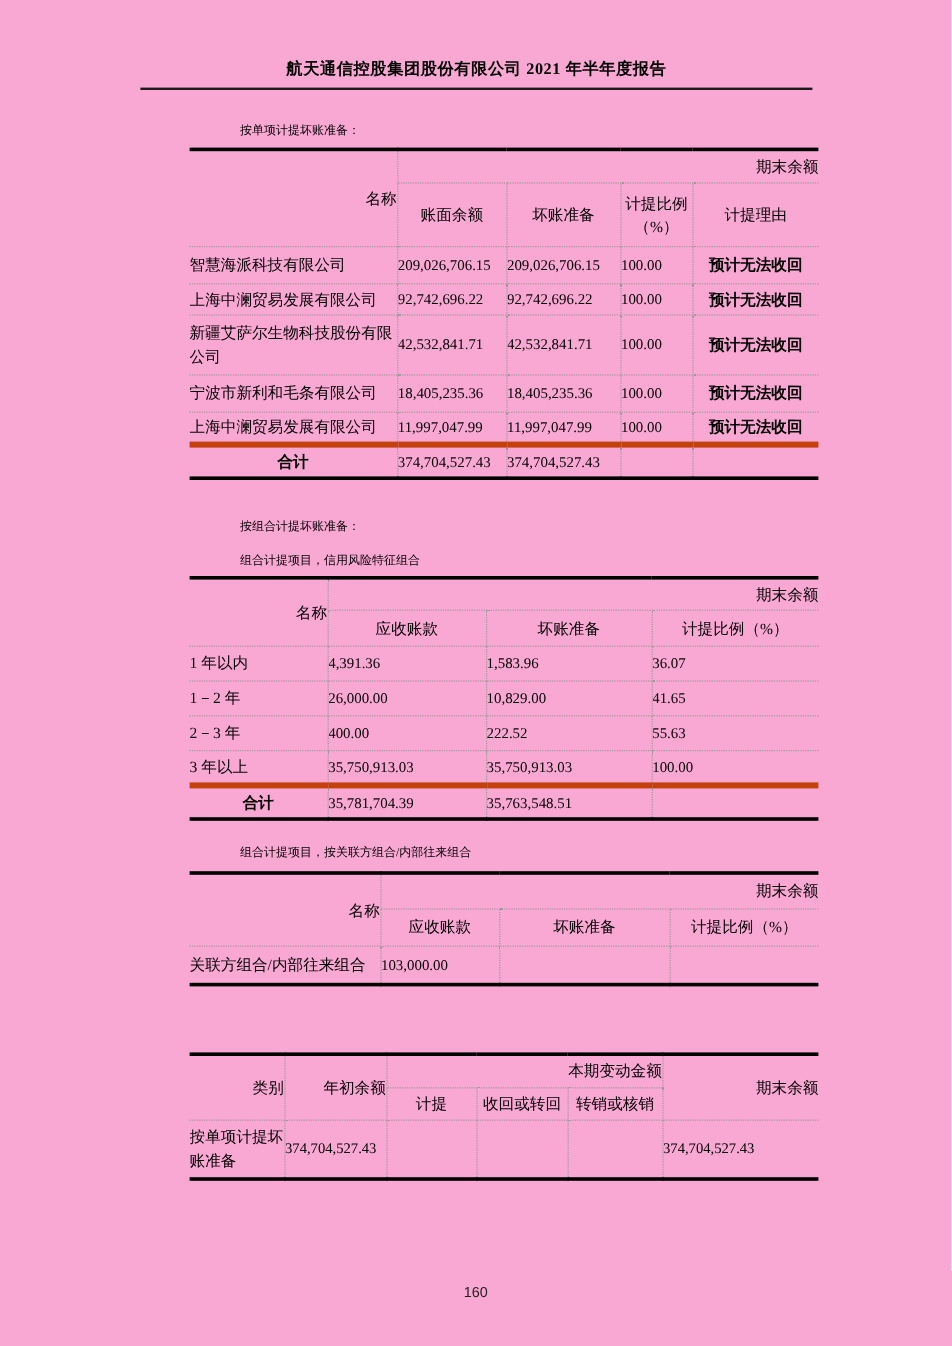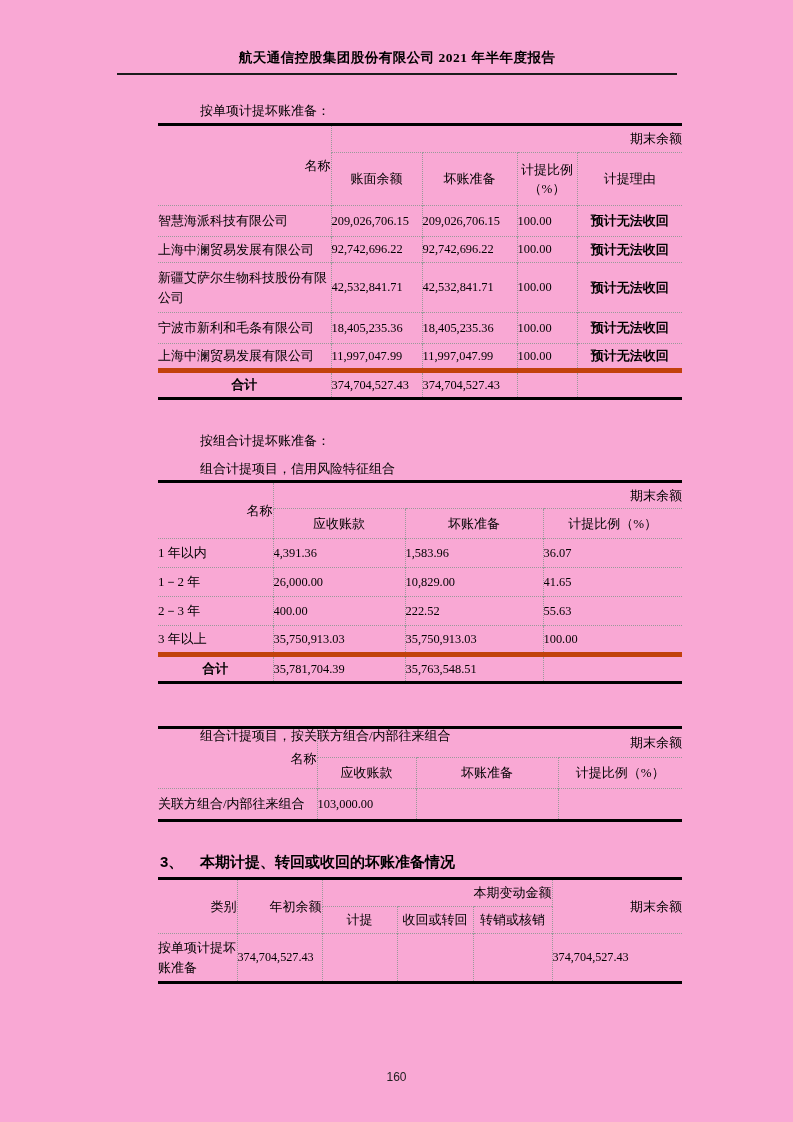--- a/index.html
+++ b/index.html
@@ -5,25 +5,25 @@
   html,body{margin:0;padding:0;background:#ffffff;}
   .page{
     position:relative;width:793px;height:1122px;background:#f9a8d4;
     font-family:"Liberation Serif","DejaVu Serif",serif;color:#000;overflow:hidden;
   }
   .doc-header{
     position:absolute;top:49px;left:117px;width:560px;text-align:center;
     font-size:13.5px;font-weight:bold;letter-spacing:.5px;
     padding-bottom:6px;border-bottom:2px solid #1c1c1c;
   }
-  .para{position:absolute;font-size:13px;white-space:nowrap;}
+  .para{position:absolute;font-size:10px;white-space:nowrap;}
   #s1{top:102px;left:200px;}
   #s2{top:432px;left:200px;}
   #s2sub{top:460px;left:200px;}
-  #s3sub{top:703px;left:200px;margin-top:24px;}
+  #s3sub{top:703px;left:200px;}
   .h3row{
     position:absolute;top:853px;left:160px;font-weight:bold;font-size:15px;
     font-family:"Liberation Sans","DejaVu Sans",sans-serif;white-space:nowrap;
   }
   .h3row .h3num{display:inline-block;width:40px;}
   .footer{
     position:absolute;top:1070px;left:0;width:793px;text-align:center;
     font-size:12px;font-family:"Liberation Sans","DejaVu Sans",sans-serif;color:#222;
   }
   
@@ -204,23 +204,20 @@
       </tr>
       <tr class="rd">
         <td class="fc nm">关联方组合/内部往来组合</td>
         <td class="num">103,000.00</td>
         <td class="num"></td>
         <td class="num"></td>
       </tr>
     </tbody>
   </table>
 
-  <div class="h3row">
-    <span class="h3num">3、</span><span>本期计提、转回或收回的坏账准备情况</span>
-  </div>
 
   <table class="tbl t4">
     <colgroup>
       <col style="width:79px">
         <col style="width:85px">
         <col style="width:75px">
         <col style="width:76px">
         <col style="width:79px">
         <col style="width:130px">
     </colgroup>

